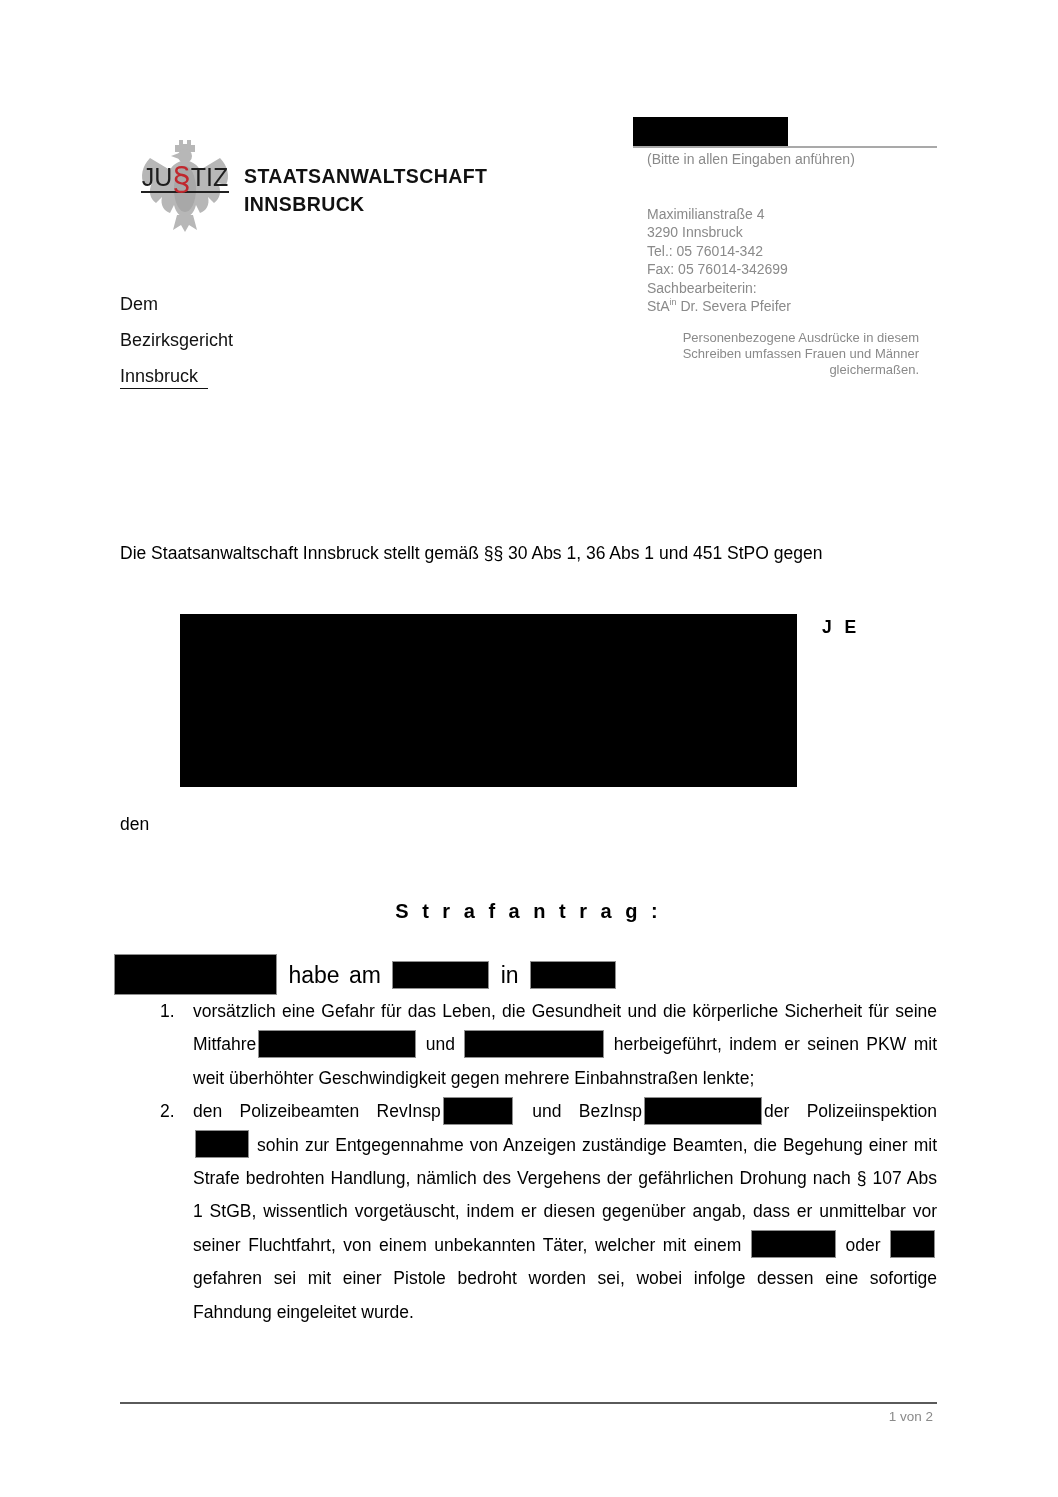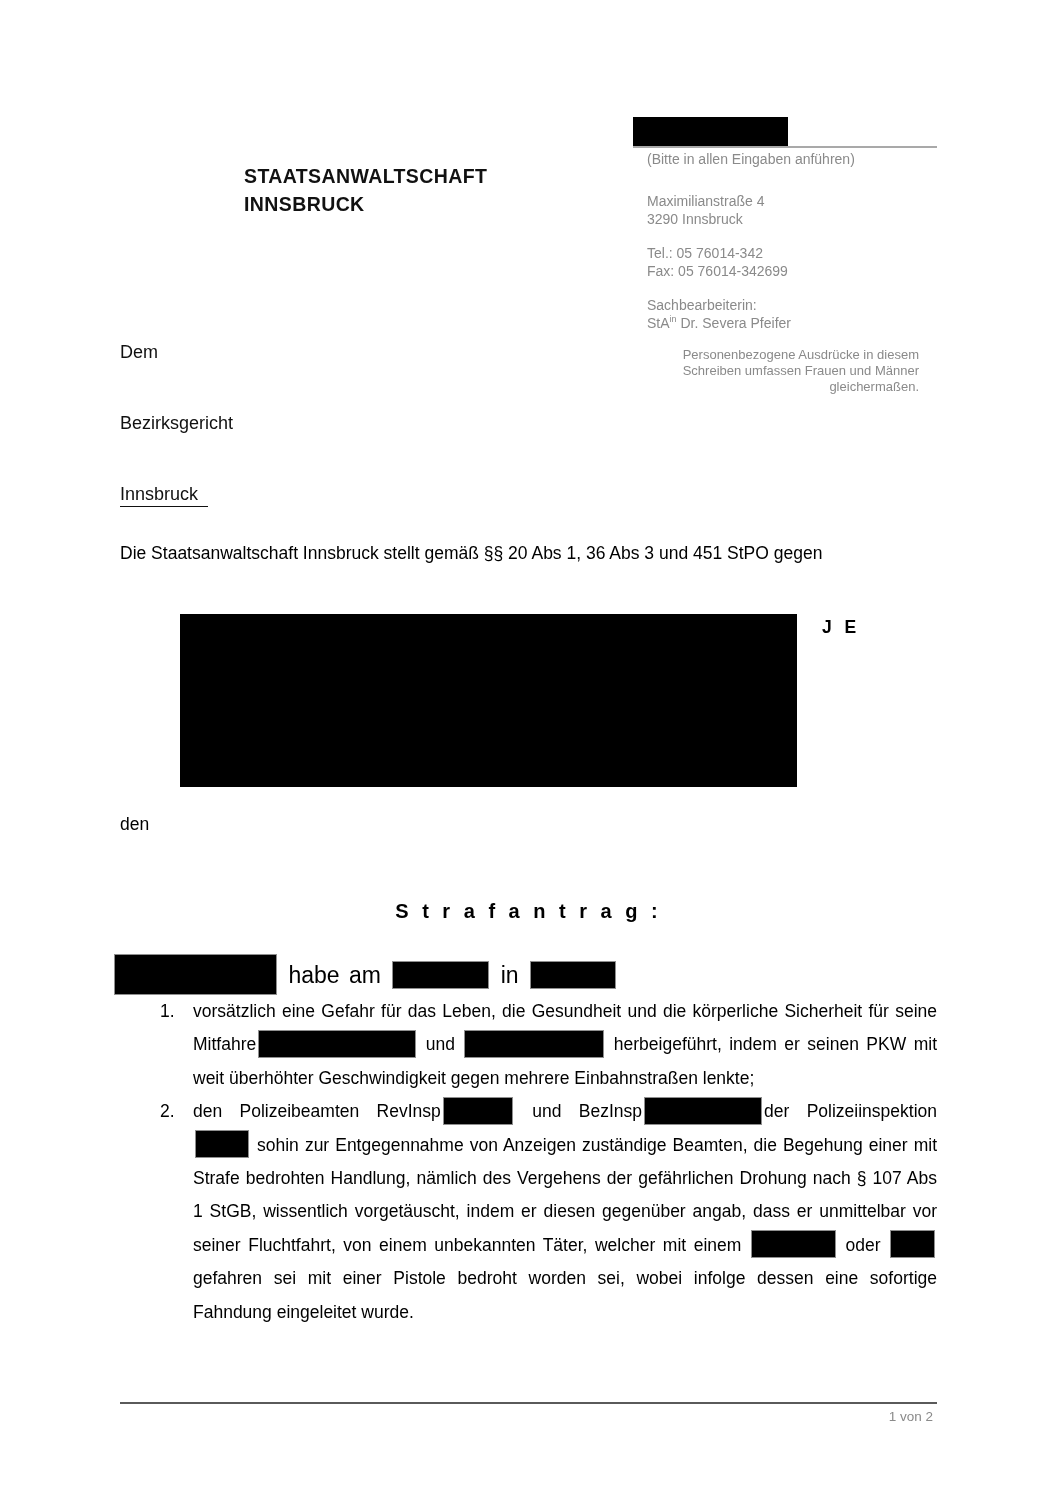--- a/index.html
+++ b/index.html
@@ -14,29 +14,29 @@
   .logo-text .dark{font-size:25px;color:#1d1d1d;letter-spacing:0px;}
   .logo-text .red{font-size:33px;color:#c1272d;position:relative;top:4px;line-height:0;}
 
   
   .org-title{position:absolute;left:244px;top:162px;font-weight:bold;font-size:19.5px;line-height:28px;letter-spacing:0.4px;color:#111;}
 
   
   .ref-bar{position:absolute;left:633px;top:117px;width:155px;height:30px;background:#000;}
   .ref-underline{position:absolute;left:633px;top:146px;width:304px;height:2px;background:#a9a9a9;}
   .contact{position:absolute;left:647px;top:150px;width:292px;color:#8a8a8a;font-size:14px;line-height:18px;}
-  .contact .gap21{margin-top:24px;}
-  .contact .gap19{margin-top:16px;}
+  .contact .gap21{margin-top:37px;}
+  .contact .gap19{margin-top:1px;}
   .contact .gap15{margin-top:15px;}
   .contact sup{font-size:9px;vertical-align:super;line-height:0;}
   .contact .small{font-size:13px;line-height:16px;width:272px;text-align:right;}
 
   
   .recipient{position:absolute;left:120px;top:293px;font-size:18px;line-height:23px;color:#111;}
-  .recipient div{margin-bottom:13px;margin-top:48px;}
+  .recipient div{margin-bottom:13px;}
   .recipient .underlined{display:inline-block;border-bottom:1.5px solid #111;padding-right:10px;}
 
   
   .intro{position:absolute;left:120px;top:543px;width:817px;font-size:17.5px;color:#000;}
   .block-redaction{position:absolute;left:180px;top:614px;width:617px;height:173px;background:#000;}
   .je{position:absolute;left:822px;top:617px;font-size:17.5px;font-weight:bold;letter-spacing:4px;color:#000;}
   .connector{position:absolute;left:120px;top:814px;font-size:17.5px;color:#000;}
   .charge-heading{position:absolute;left:120px;top:900px;width:817px;text-align:center;font-size:20px;font-weight:bold;letter-spacing:4px;color:#000;}
 
   .lead-line{position:absolute;left:112px;top:953px;width:826px;font-size:23px;line-height:44px;word-spacing:3px;color:#000;}
@@ -50,20 +50,37 @@
 
   
   .footer-rule{position:absolute;left:120px;top:1402px;width:817px;height:2px;background:#5a5a5a;}
   .footer-page{position:absolute;left:116px;top:1409px;width:817px;text-align:right;font-size:13.5px;color:#8a8a8a;}
 </style>
 </head>
 <body>
 
 <div class="page">
 
+  <div class="logo">
+    <span>
+      <svg viewBox="0 0 100 104" xmlns="http://www.w3.org/2000/svg" aria-hidden="true">
+        <g fill="#b7b7b7">
+          <path d="M40 13 h4 v-5 h4 v4 h4 v-4 h4 v5 h4 v7 h-20 z"></path>
+          <circle cx="50" cy="24" r="7"></circle>
+          <path d="M44 21 l-8 3 8 3 z"></path>
+          <path d="M50 28 C41 30 37 34 35 38 L15 26 C7 34 5 45 9 53 L17 51 C13 59 15 67 21 71 L27 65 C25 73 29 79 35 81 L39 73 C41 81 45 85 50 85 C55 85 59 81 61 73 L65 81 C71 79 75 73 73 65 L79 71 C85 67 87 59 83 51 L91 53 C95 45 93 34 85 26 L65 38 C63 34 59 30 50 28 Z"></path>
+          <path d="M42 83 L58 83 L62 98 L54 93 L50 100 L46 93 L38 98 Z"></path>
+        </g>
+        <ellipse cx="50" cy="57" rx="11" ry="23" fill="#a8a8a8"></ellipse>
+      </svg>
+    </span>
+    <div class="logo-text">
+      <span class="word"><span class="dark">JU</span><span class="red">§</span><span class="dark">TIZ</span></span>
+    </div>
+  </div>
 
   <div class="org-title">
     <div>STAATSANWALTSCHAFT</div>
     <div>INNSBRUCK</div>
   </div>
 
   <div class="ref-bar"></div>
   <div class="ref-underline"></div>
 
   <div class="contact">
@@ -76,21 +93,21 @@
     <div><span>StA</span><sup>in</sup><span> Dr. Severa Pfeifer</span></div>
     <div class="gap15 small">Personenbezogene Ausdrücke in diesem Schreiben umfassen Frauen und Männer gleichermaßen.</div>
   </div>
 
   <div class="recipient">
     <div>Dem</div>
     <div>Bezirksgericht</div>
     <div><span class="underlined">Innsbruck</span></div>
   </div>
 
-  <div class="intro">Die Staatsanwaltschaft Innsbruck stellt gemäß §§ 20 Abs 1, 36 Abs 3 und 451 StPO gegen</div>
+  <div class="intro">Die Staatsanwaltschaft Innsbruck stellt gemäß §§ 30 Abs 1, 36 Abs 1 und 451 StPO gegen</div>
 
   <div class="block-redaction"></div>
   <div class="je">J E</div>
 
   <div class="connector">den</div>
 
   <div class="charge-heading">S t r a f a n t r a g :</div>
 
   <div class="lead-line"><span class="redact-inline" style="width: 163px; height: 41px;"></span> habe am <span class="redact-inline" style="width: 97px; height: 28px;"></span> in <span class="redact-inline" style="width: 86px; height: 28px;"></span></div>
 

